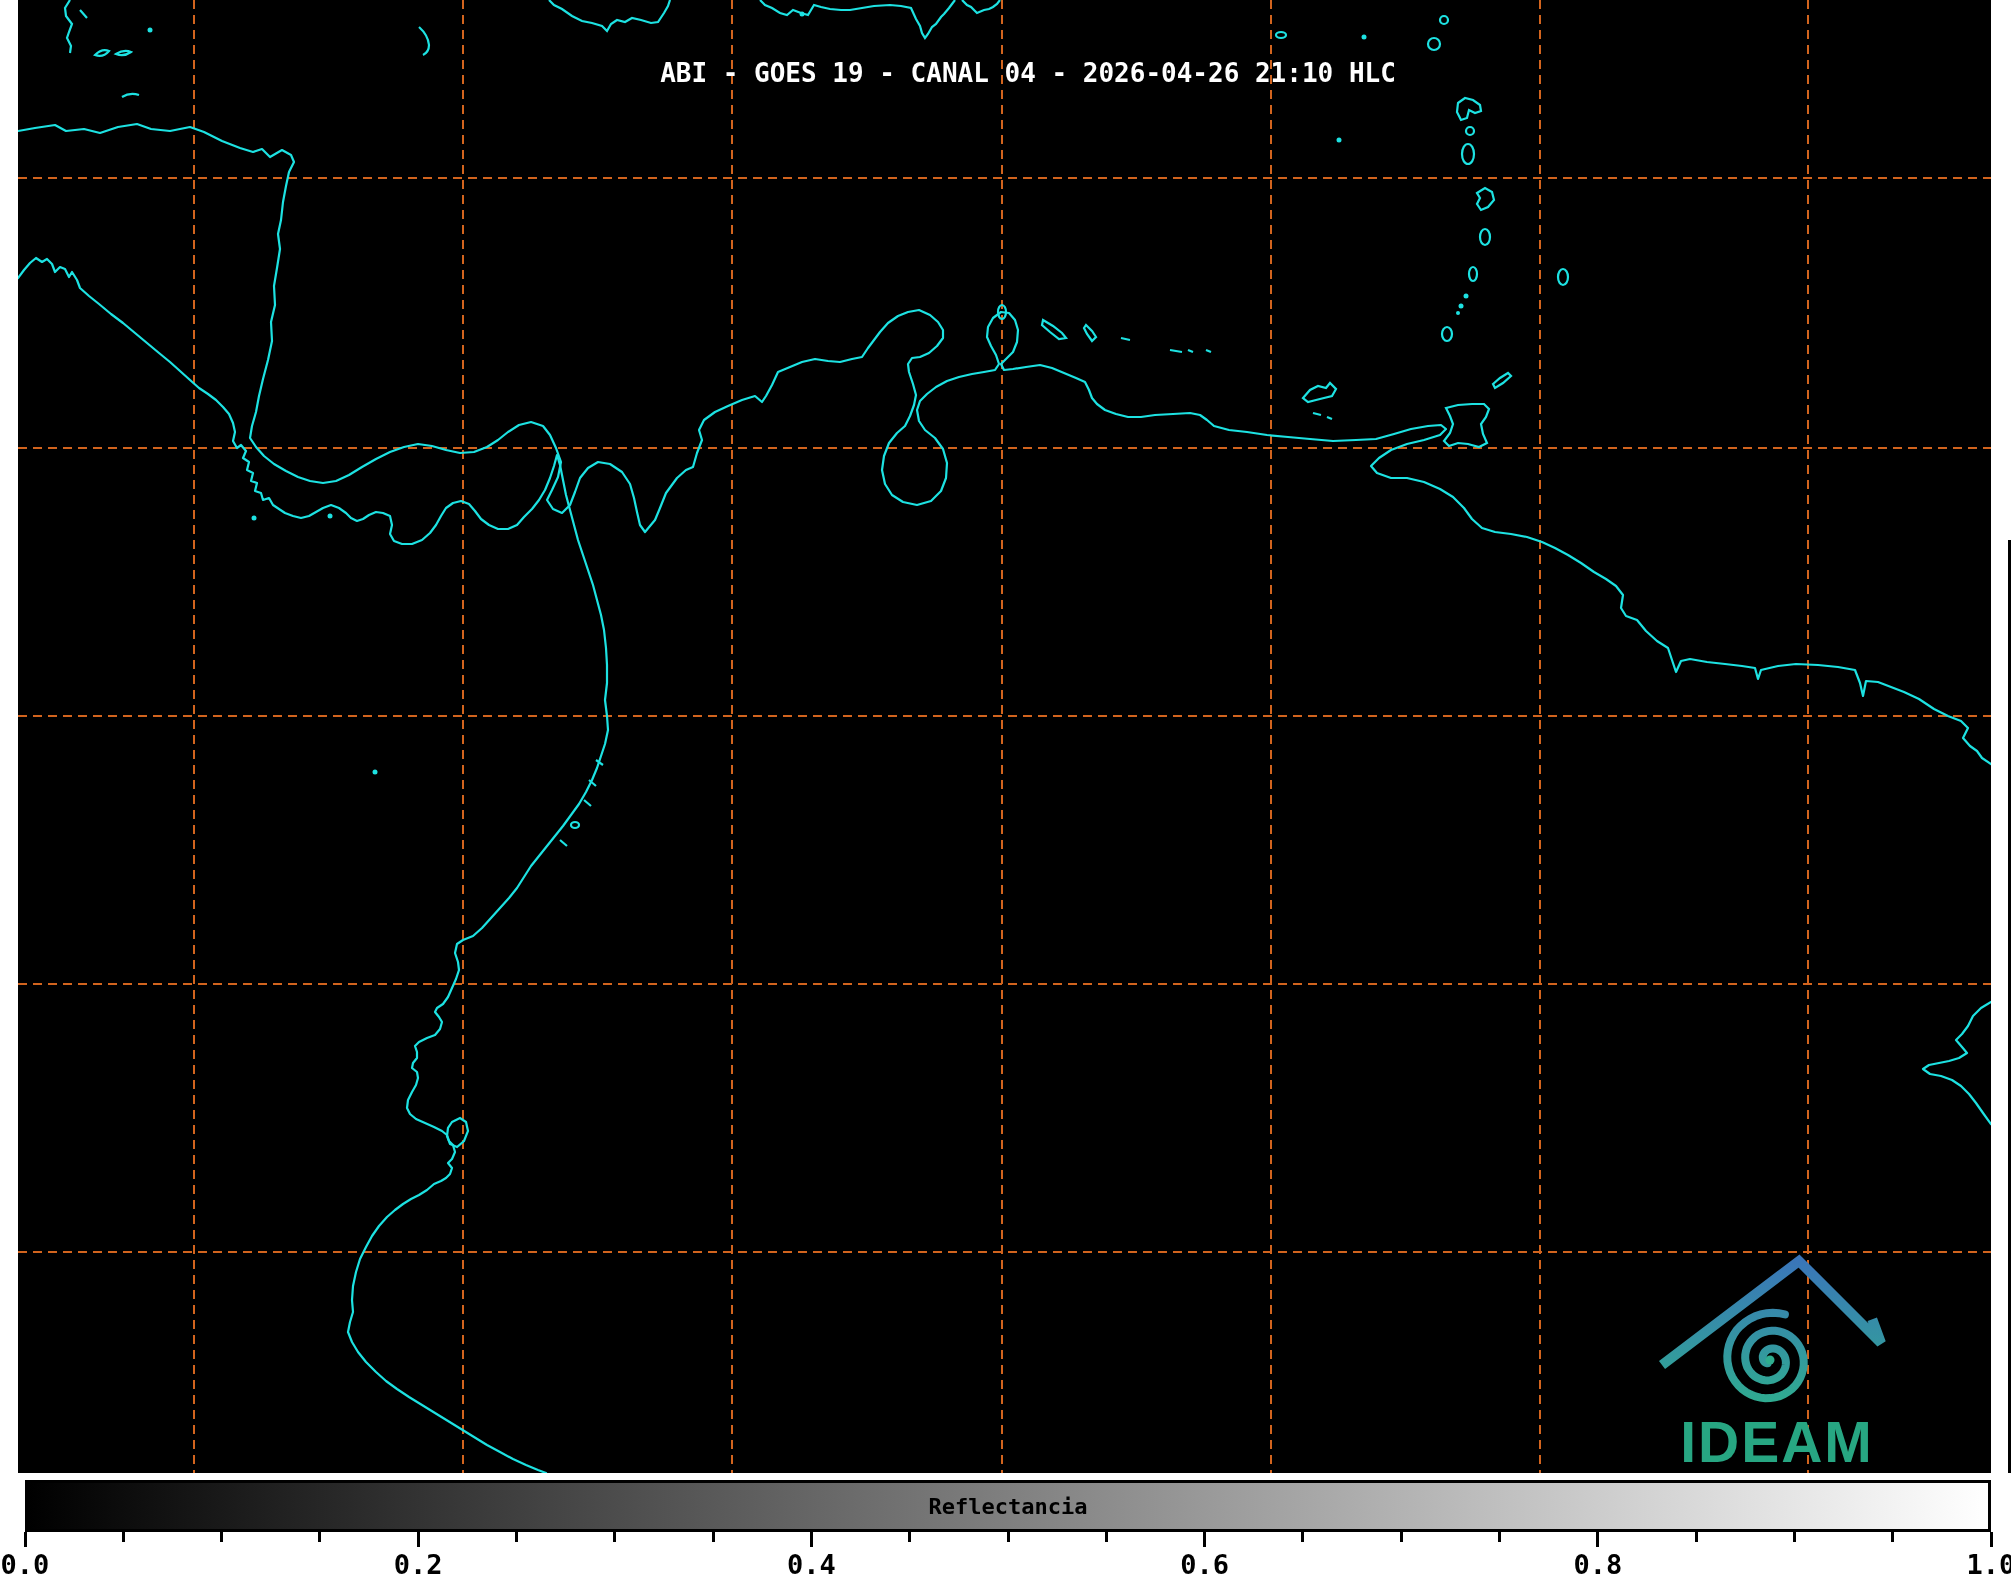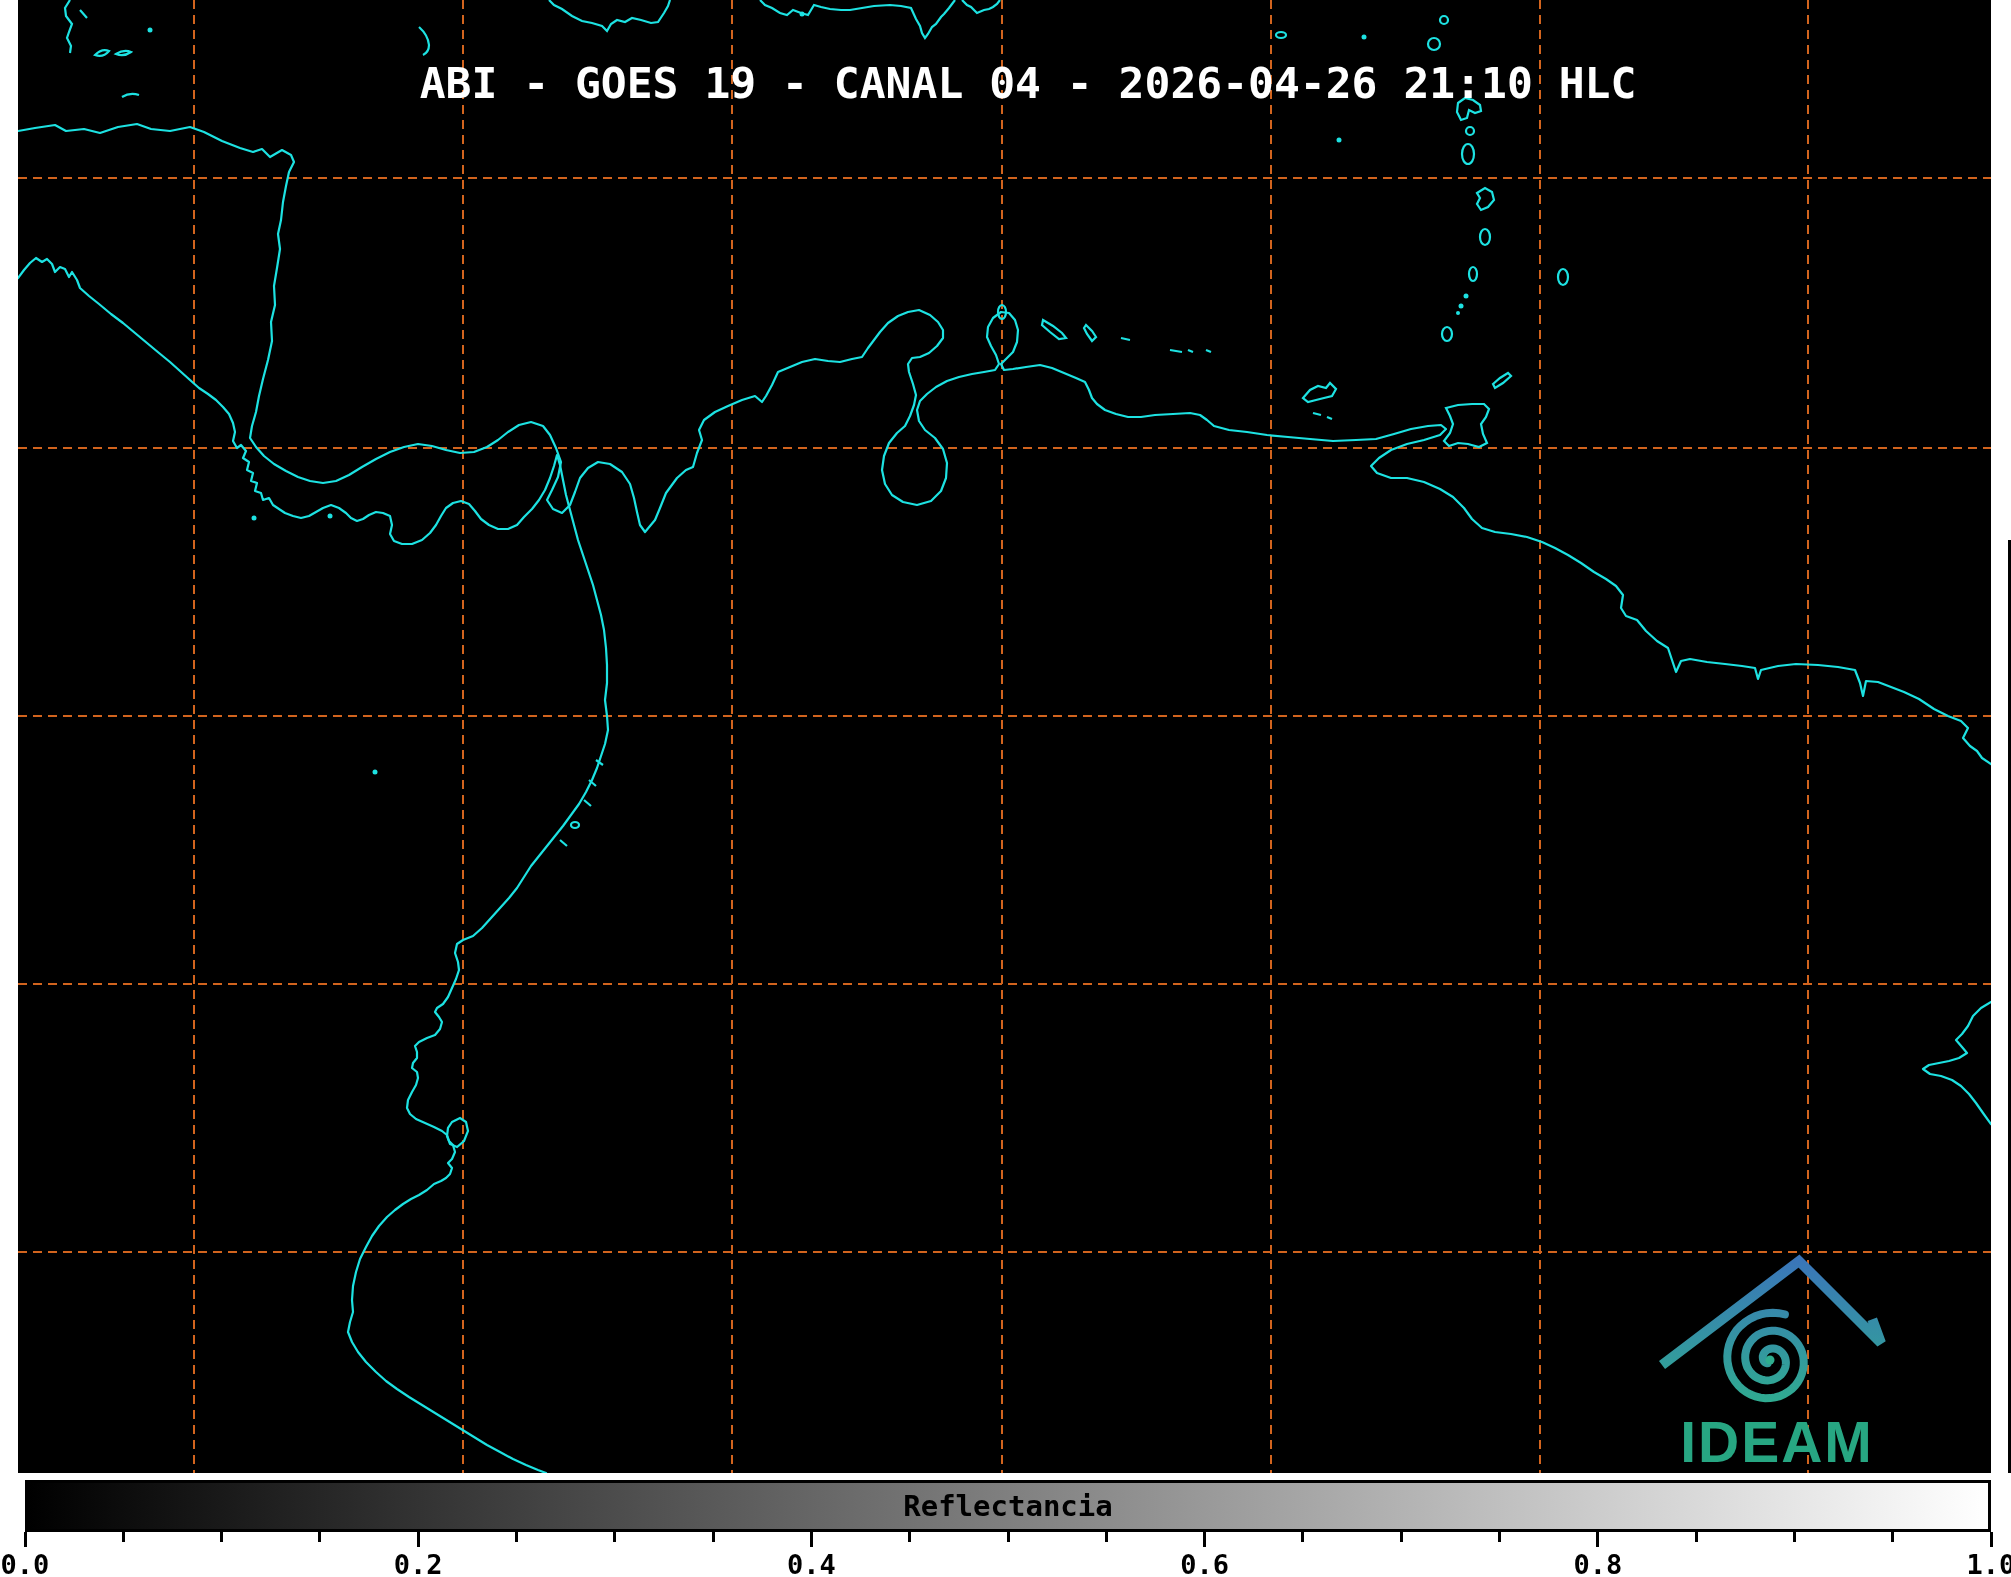--- a/index.html
+++ b/index.html
@@ -1,25 +1,25 @@
 <!DOCTYPE html>
 <html style="--bg: #ffffff; --title-color: #ffffff; --cbar-label: #000000;"><head>
 <meta charset="utf-8">
 <style>
   html,body{margin:0;padding:0;background:#fff;}
   #stage{position:relative;width:2011px;height:1577px;background:var(--bg,#fff);overflow:hidden;
          font-family:"DejaVu Sans Mono",monospace;}
   #map-svg{position:absolute;left:0;top:0;display:block;}
   #map-title{position:absolute;left:1028px;top:58px;transform:translateX(-50%);
-             white-space:nowrap;font-size:43px;font-weight:700;letter-spacing:0px;
+             white-space:nowrap;font-size:26px;font-weight:700;letter-spacing:0px;
              color:var(--title-color,#fff);}
   #colorbar{position:absolute;left:25px;top:1480px;width:1966px;height:52px;
             border:3px solid #000;box-sizing:border-box;
             display:flex;align-items:center;justify-content:center;}
-  #colorbar-label{font-size:29px;font-weight:700;color:var(--cbar-label,#000);}
+  #colorbar-label{font-size:22px;font-weight:700;color:var(--cbar-label,#000);}
   #colorbar-axis{position:absolute;left:25px;top:1532px;width:1966px;height:35px;}
   .cb-tick{position:absolute;top:0;width:3px;background:#000;}
   .cb-ticklabel{position:absolute;top:17px;transform:translateX(-50%);
                 font-size:27px;font-weight:700;color:#000;white-space:nowrap;}
   #right-edge-strip{position:absolute;left:2008px;top:540px;width:3px;height:933px;background:#000;}
   .coast{fill:none;stroke-width:2.2;stroke-linejoin:round;stroke-linecap:round;}
   .isl{fill:none;stroke-width:2.2;}
   .isl-dot{stroke:none;}
   .grat{fill:none;stroke-width:2;stroke-dasharray:9 6;}
   #logo-text{font-family:"Liberation Sans",sans-serif;font-weight:700;font-size:57px;letter-spacing:2px;}

